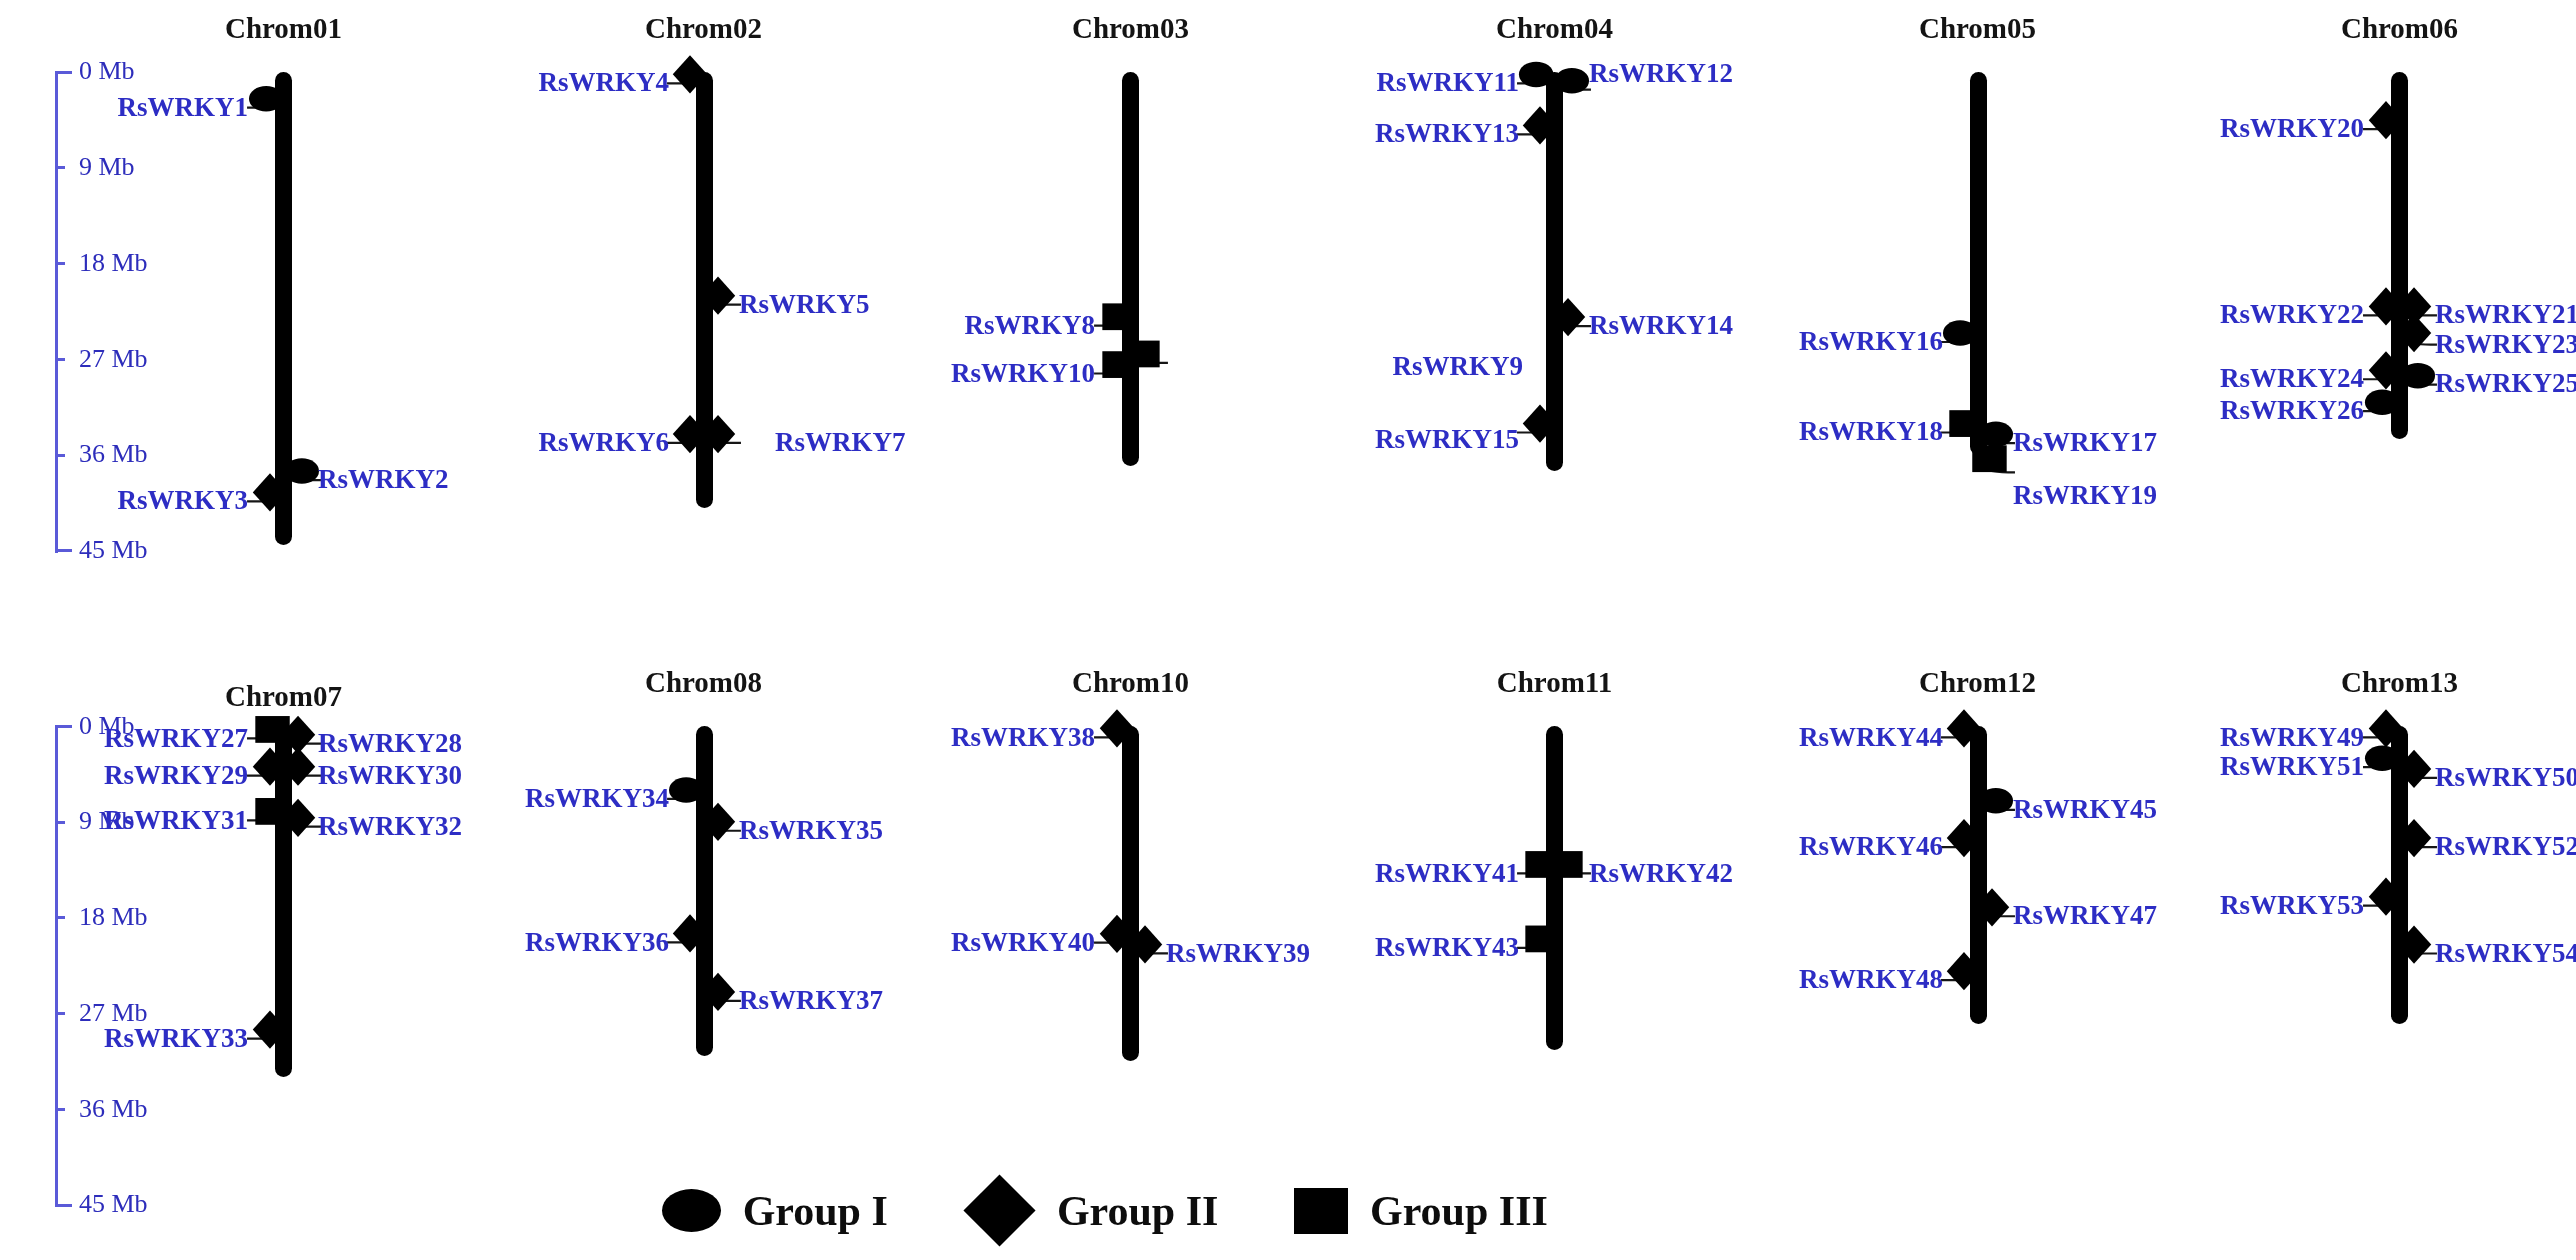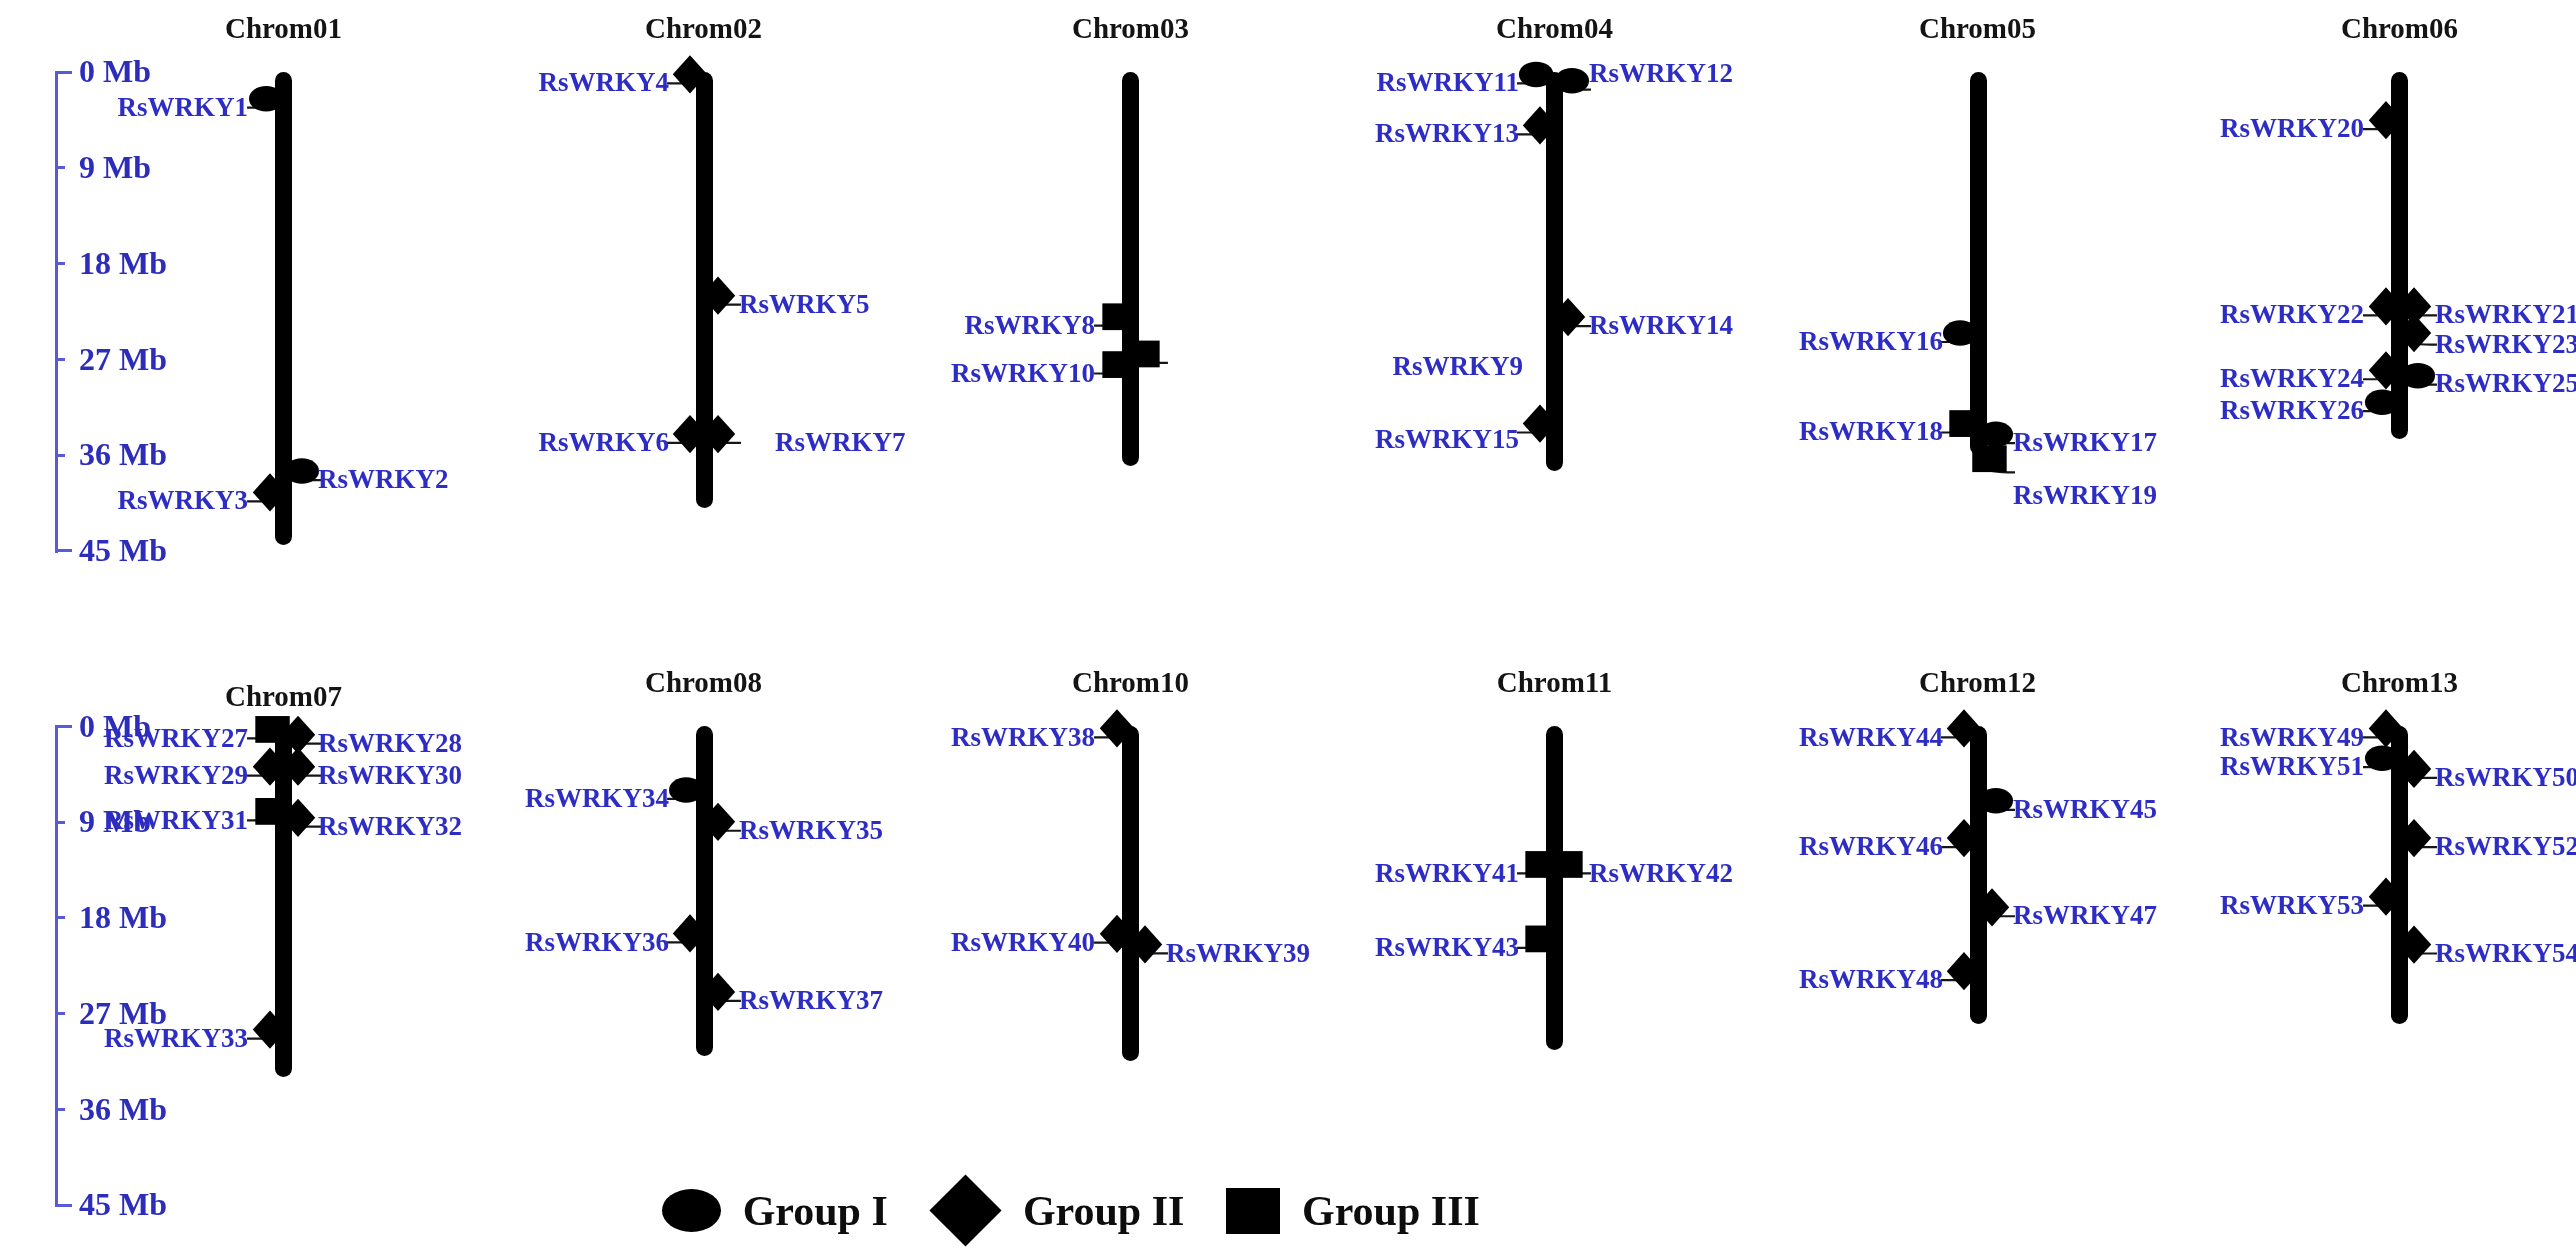--- a/index.html
+++ b/index.html
@@ -11,25 +11,25 @@
        font-size:29px;font-weight:bold;color:#141414;line-height:32px;}
   .chrom-bar{position:absolute;width:16.6px;background:#000;border-radius:9px;}
   .gene-svg{position:absolute;overflow:visible;}
   .gene-label{position:absolute;font-size:27px;font-weight:bold;color:#2d2dc4;
        line-height:29px;white-space:nowrap;}
   .gene-label.left{width:331px;text-align:right;}
   .gene-label.right{width:357px;text-align:left;}
 
   .ruler-line{position:absolute;width:2.5px;background:#5a5ad8;}
   .ruler-tick{position:absolute;height:2.5px;background:#5a5ad8;}
-  .ruler-label{position:absolute;font-size:32px;font-weight:bold;color:#2d2dbb;
+  .ruler-label{position:absolute;font-size:26px;font-weight:normal;color:#2d2dbb;
        line-height:32px;white-space:nowrap;}
 
   #legend{position:absolute;left:662px;top:1171px;height:79px;
-       display:flex;align-items:center;column-gap:42px;}
+       display:flex;align-items:center;column-gap:76px;}
   .legend-item{display:flex;align-items:center;gap:21.7px;}
   .lg-text{font-size:42px;font-weight:bold;color:#0d0d0d;white-space:nowrap;}
   .lg-ellipse{width:59px;height:43px;background:#000;border-radius:50%;}
   .lg-diamond{width:51px;height:51px;background:#000;transform:rotate(45deg);margin:0 10.2px;}
   .lg-square{width:54px;height:46px;background:#000;}
 </style>
 </head>
 <body>
 
 <div id="figure">

